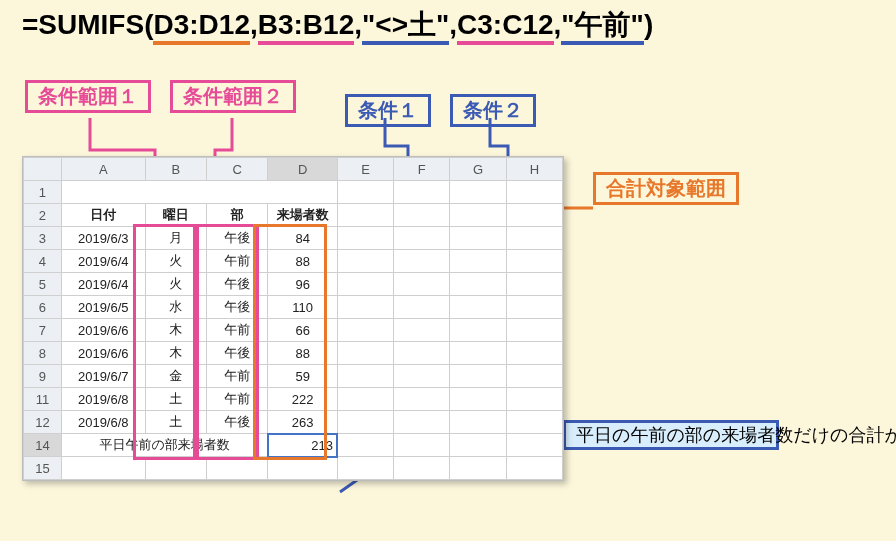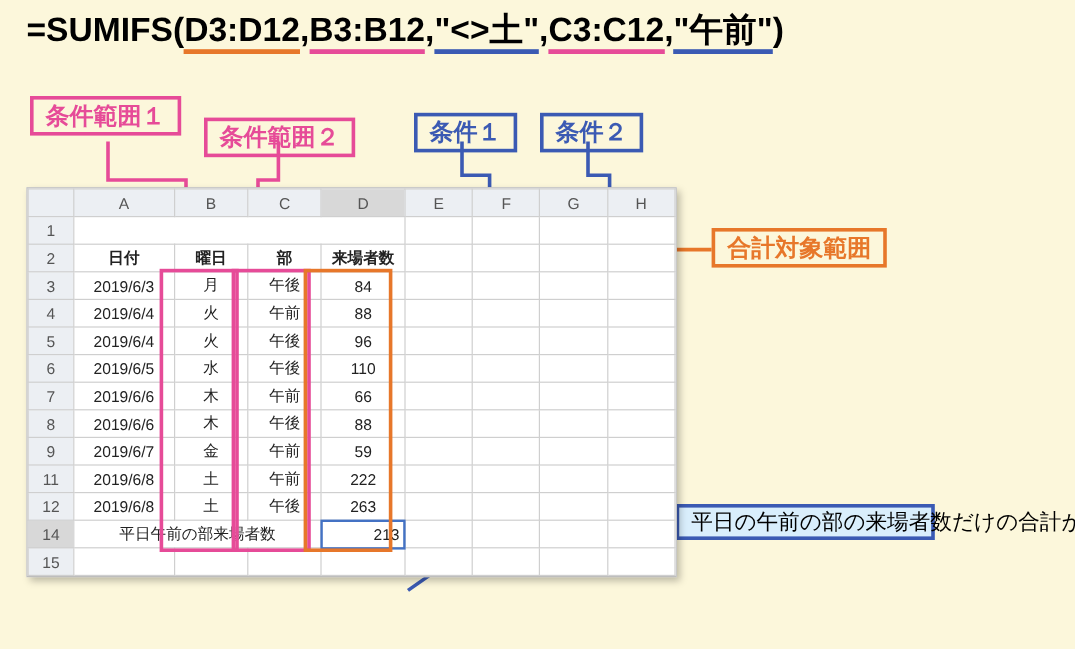--- a/index.html
+++ b/index.html
@@ -66,24 +66,24 @@
   svg.conn{position:absolute;left:0;top:0;width:896px;height:541px;pointer-events:none;}
 </style>
 </head>
 <body>
 
 <div class="formula">
   <span>=SUMIFS(</span><span class="u1">D3:D12</span>,<span class="u2">B3:B12</span>,<span class="u3">"&lt;&gt;土"</span>,<span class="u2">C3:C12</span>,<span class="u3">"午前"</span><span>)</span>
 </div>
 
 <div class="tag pink" style="left:25px;top:80px;">条件範囲１</div>
-<div class="tag pink" style="left:170px;top:80px;margin-top:18px;">条件範囲２</div>
+<div class="tag pink" style="left:170px;top:80px;">条件範囲２</div>
 <div class="tag blue" style="left:345px;top:80px;">条件１</div>
 <div class="tag blue" style="left:450px;top:80px;">条件２</div>
-<div class="tag orange" style="left:593px;top:190px;">合計対象範囲</div>
+<div class="tag orange" style="left:593px;top:172px;">合計対象範囲</div>
 <div class="tag note" style="left:563px;top:420px;width:190px;">平日の午前の部の来場者数だけの合計が求められた</div>
 
 <svg class="conn">
   <g stroke="#e64b98" stroke-width="3" fill="none">
     <polyline points="90,118 90,150 155,150 155,210"></polyline>
     <polyline points="232,118 232,150 215,150 215,210"></polyline>
   </g>
   <g stroke="#3b5ab3" stroke-width="3" fill="none">
     <polyline points="385,118 385,146 408,146 408,168"></polyline>
     <polyline points="490,118 490,146 508,146 508,168"></polyline>

